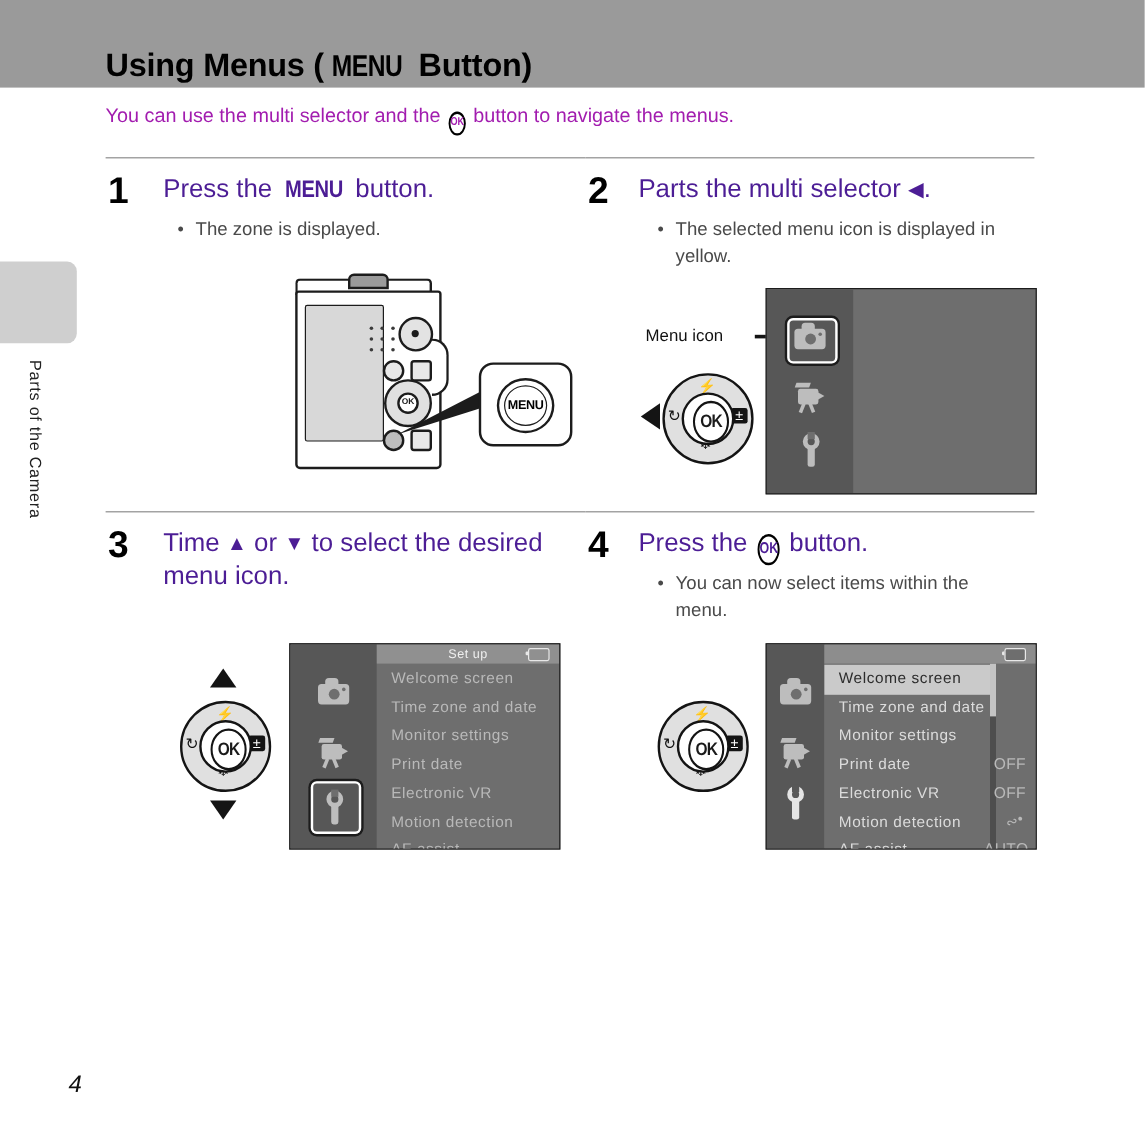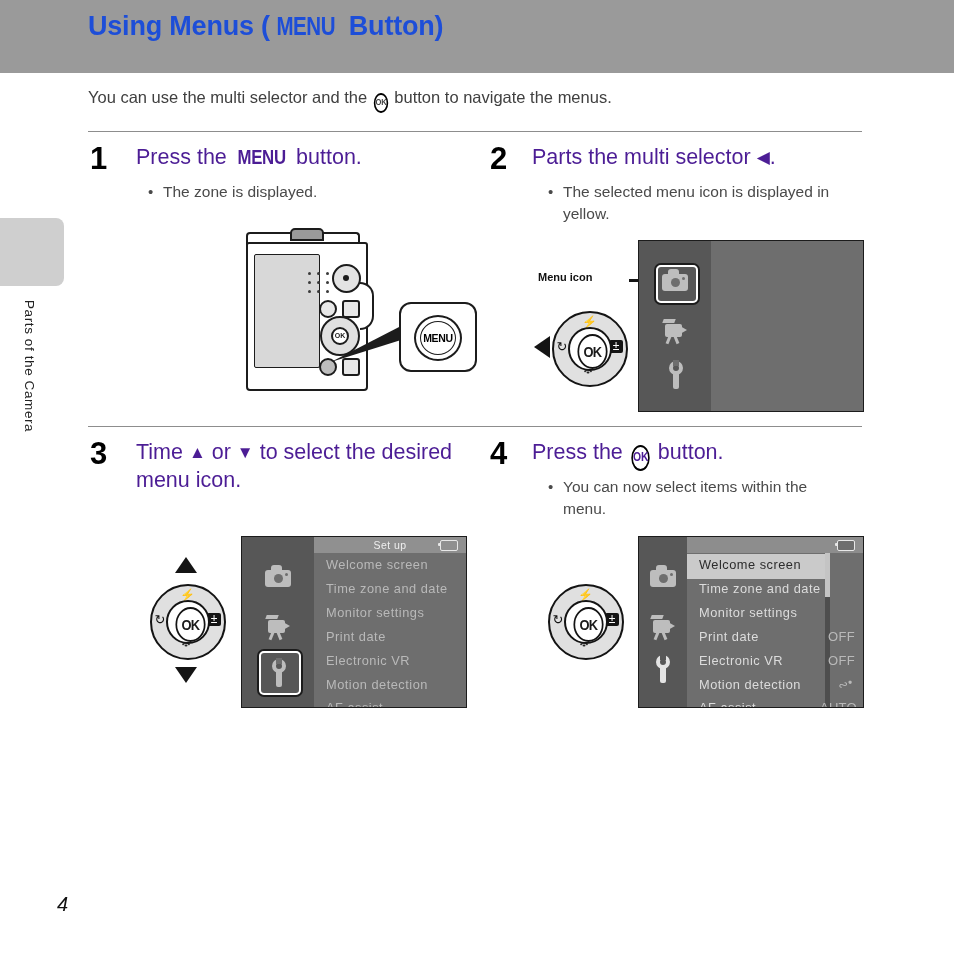--- a/index.html
+++ b/index.html
@@ -19,25 +19,25 @@
   
   .header-bar {
     position: absolute;
     left: 0; top: 0;
     width: 954px; height: 73px;
     background: #9a9a9a;
   }
   .header-title {
     position: absolute;
     left: 88px;
-    top: 11px;
+    top: 39px;
     font-size: 27px;
     font-weight: bold;
     letter-spacing: -0.2px;
-    color: #1d4ed8;
+    color: #000000;
     white-space: nowrap;
     text-align: right;
   }
   .hdr-menu {
     font-family: "Liberation Sans Narrow", "Liberation Sans", sans-serif;
     font-weight: bold;
     font-size: 25px;
     letter-spacing: -0.5px;
     transform: scaleX(0.82);
     display: inline-block;
@@ -64,21 +64,21 @@
     writing-mode: vertical-rl;
     letter-spacing: 0.6px;
   }
 
   
   .intro {
     position: absolute;
     left: 88px;
     top: 88px;
     font-size: 16.5px;
-    color: #404040;
+    color: #a21caf;
     white-space: nowrap;
   }
   .step-rule {
     position: absolute;
     height: 1px;
     background: #8d8d8d;
   }
   .step-num {
     position: absolute;
     font-size: 31px;
@@ -446,24 +446,23 @@
     position: absolute;
     width: 0; height: 0;
     border-top: 11px solid transparent;
     border-bottom: 11px solid transparent;
     border-right: 16px solid #141414;
   }
 
   
   .menu-icon-label {
     position: absolute;
-    font-size: 11px;
+    font-size: 14px;
     color: #111;
     white-space: nowrap;
-    font-weight: bold;
   }
   .menu-icon-line {
     position: absolute;
     height: 2.5px;
     background: #141414;
   }
 
   .page-num {
     position: absolute;
     left: 57px;

